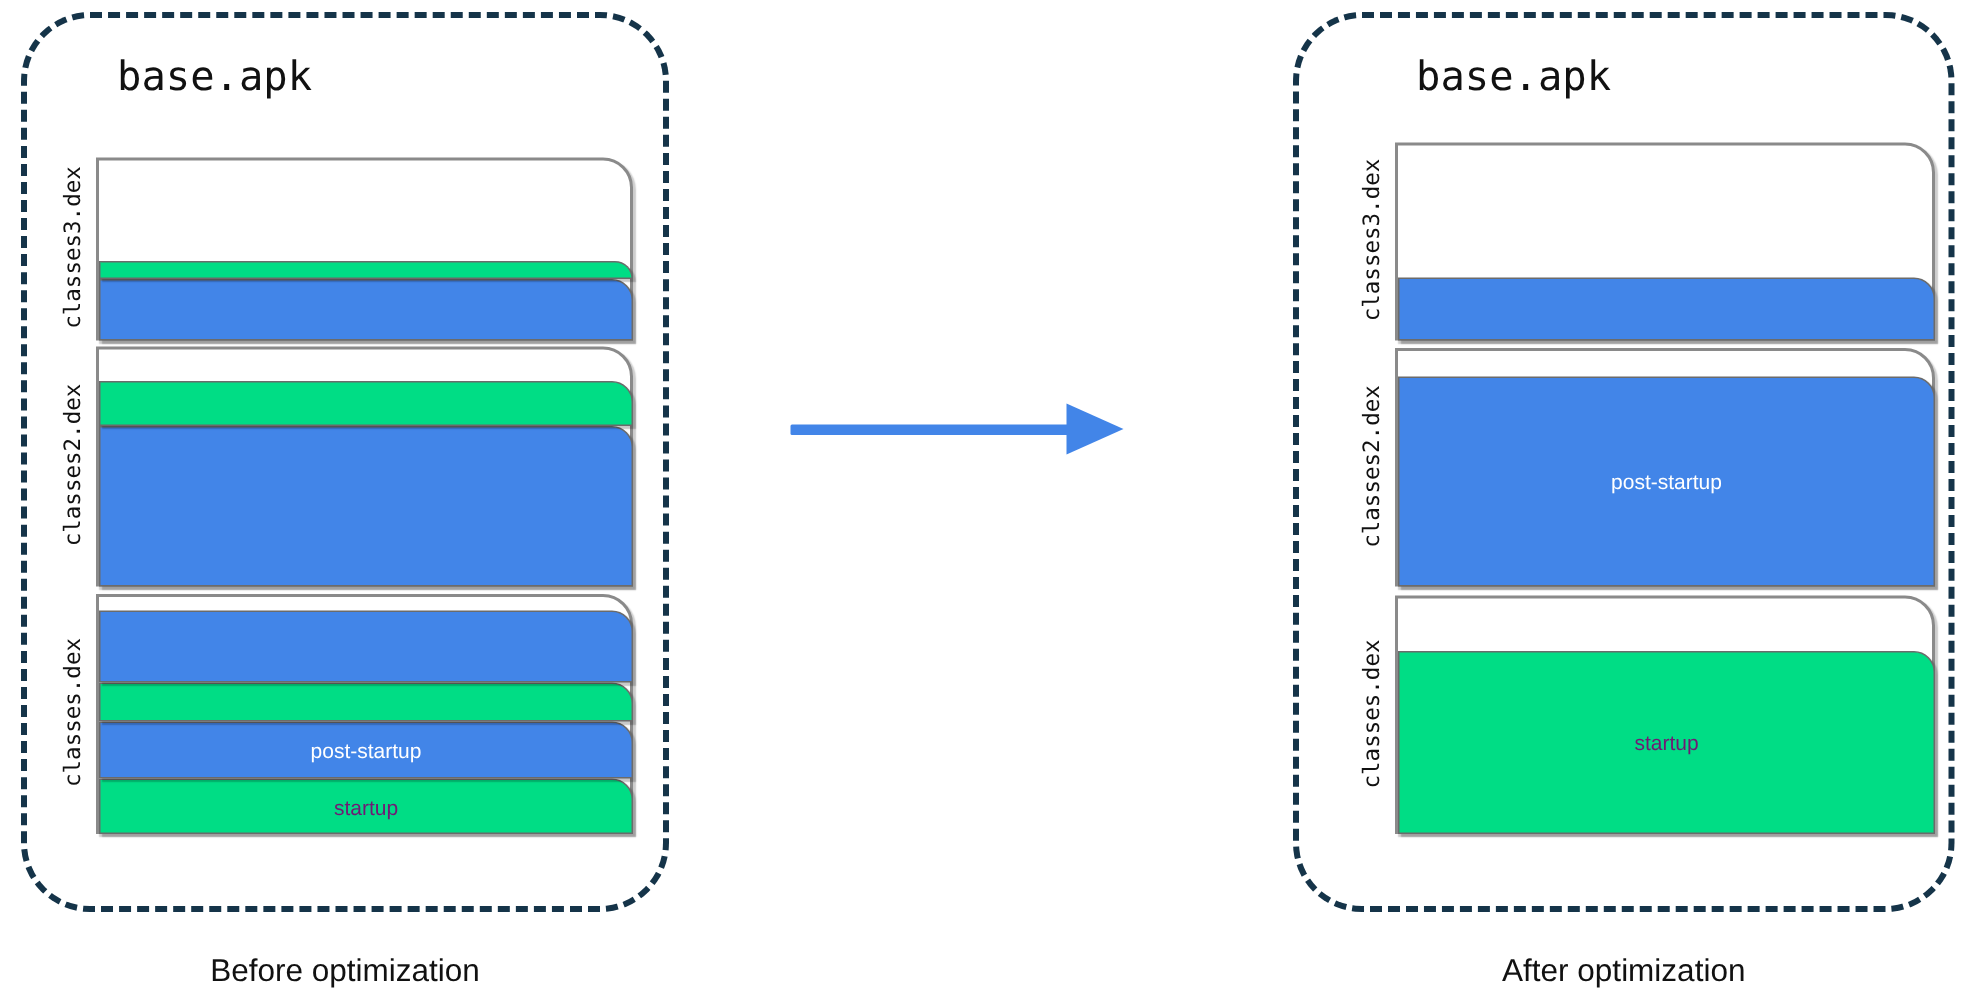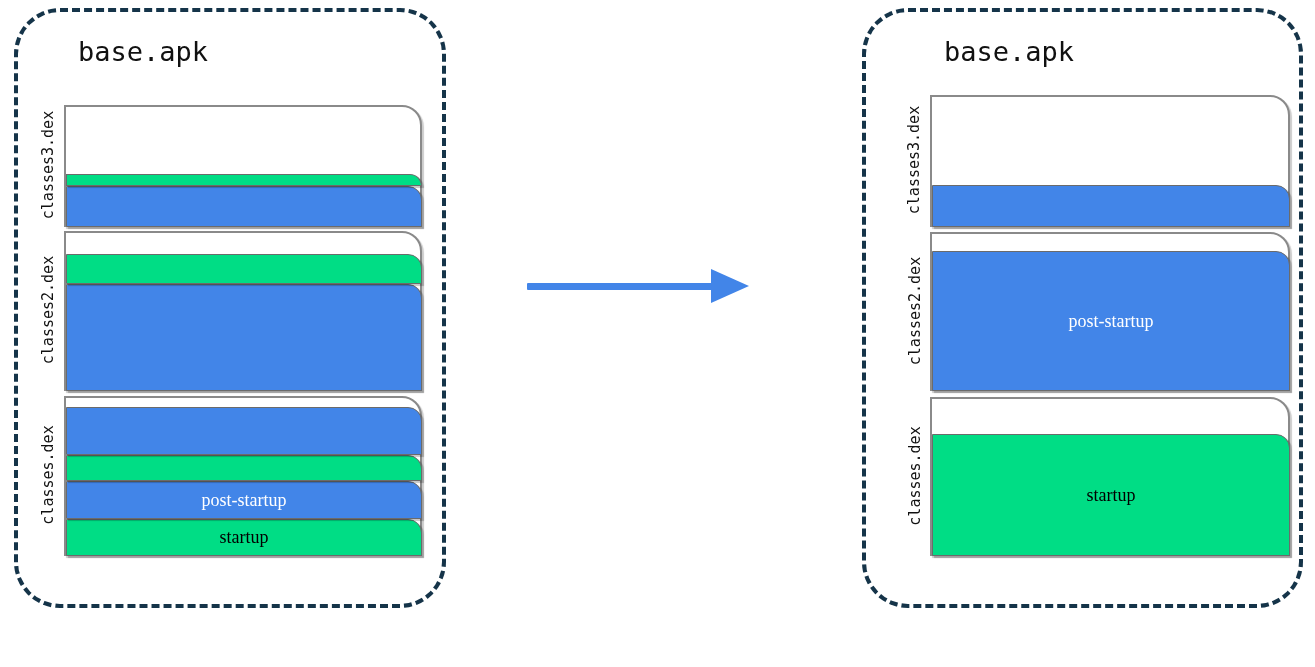--- a/index.html
+++ b/index.html
@@ -52,26 +52,26 @@
     position:absolute;
     box-sizing:border-box;
     border:1px solid #6b6b6b;
     border-radius:0 14px 0 0;
     box-shadow:2px 2px 1px rgba(0,0,0,0.22);
     display:flex;
     align-items:center;
     justify-content:center;
   }
   .seg-label{
-    font-family:Liberation Serif, serif;
-    font-size:18px;
+    font-family:Liberation Sans, sans-serif;
+    font-size:14px;
     white-space:nowrap;
     pointer-events:none;
   }
-  .seg.startup .seg-label{color:#000000;}
+  .seg.startup .seg-label{color:#701a75;}
   .seg.poststartup .seg-label{color:#ffffff;}
 
   
   .arrow-wrap{position:absolute;}
   .arrow-shaft{position:absolute;height:7px;border-radius:1px;}
   .arrow-head{
     position:absolute;width:0;height:0;
     border-top:17px solid transparent;
     border-bottom:17px solid transparent;
   }
@@ -112,20 +112,21 @@
           <span class="seg-label">startup</span>
         </div>
         <div class="seg poststartup" style="left: 2px; width: 356px; height: 38px; bottom: 37px; background: rgb(66, 133, 232);">
           <span class="seg-label">post-startup</span>
         </div>
         <div class="seg startup" style="left: 2px; width: 356px; height: 26px; bottom: 75px; background: rgb(0, 221, 133);"></div>
         <div class="seg poststartup" style="left: 2px; width: 356px; height: 48px; bottom: 101px; background: rgb(66, 133, 232);"></div>
         <div class="dex-label" style="width: 160px; left: -96px; top: 70px;">classes.dex</div>
       </div>
     </div>
+  <div class="caption" id="left-caption" style="left: 14px; top: 636px; width: 432px;">Before optimization</div>
 
   <div class="arrow-wrap" id="arrow" style="left: 527px; top: 269px; width: 222px; height: 34px;">
     <div class="arrow-shaft" style="background: rgb(66, 133, 232); left: 0px; top: 14px; width: 186px;"></div>
     <div class="arrow-head" style="left: 184px; top: 0px; border-left: 38px solid rgb(66, 133, 232);"></div>
   </div>
 
   <div class="apk-box" id="right-apk-box" style="left: 862px; top: 8px; width: 441px; height: 600px; border-color: rgb(21, 52, 73);"></div>
   <div class="apk-title" id="right-apk-title" style="left: 944px; top: 36px;">base.apk</div>
   <div id="right-blocks">
       <div class="dex-block" style="left: 930px; top: 95px; width: 360px; height: 132px;">
@@ -141,14 +142,15 @@
         <div class="dex-label" style="width: 159px; left: -95.5px; top: 69.5px;">classes2.dex</div>
       </div>
       <div class="dex-block" style="left: 930px; top: 397px; width: 360px; height: 159px;">
         <div class="dex-outline" style="left: 0px; top: 0px; width: 360px; height: 159px; border-color: rgb(138, 138, 138);"></div>
         <div class="seg startup" style="left: 2px; width: 358px; height: 122px; bottom: 0px; background: rgb(0, 221, 133);">
           <span class="seg-label">startup</span>
         </div>
         <div class="dex-label" style="width: 159px; left: -95.5px; top: 69.5px;">classes.dex</div>
       </div>
     </div>
+  <div class="caption" id="right-caption" style="left: 862px; top: 636px; width: 441px;">After optimization</div>
 
 </div>
 
 </body></html>

